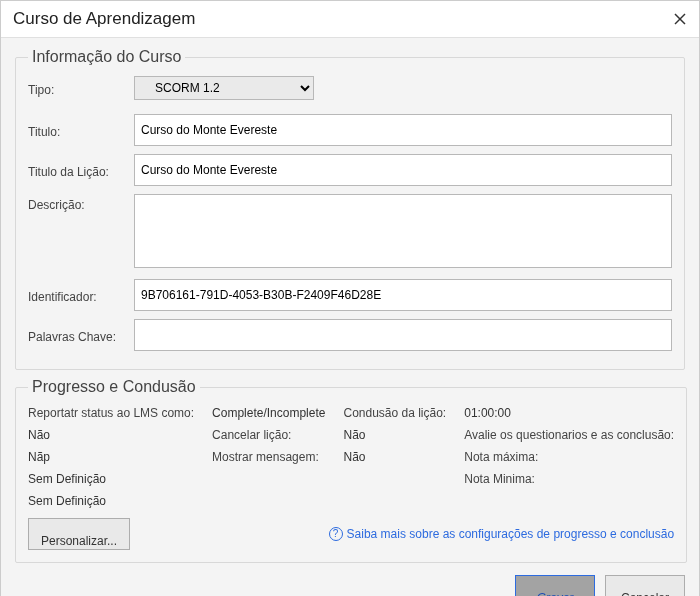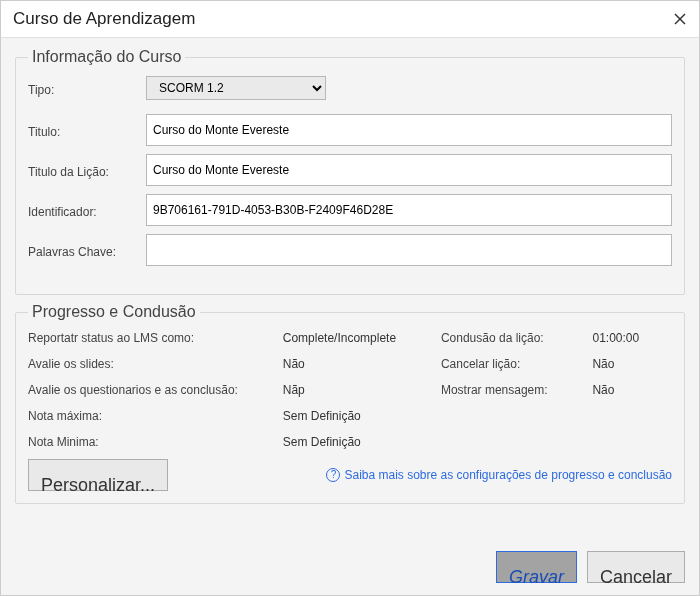--- a/index.html
+++ b/index.html
@@ -52,39 +52,39 @@
 }
 legend {
   font-size: 16px;
   color: #444;
   padding: 0 4px;
 }
 .row {
   display: flex;
   align-items: center;
   margin-bottom: 8px;
-  gap: 18px;
+  gap: 6px;
 }
 .row.top { align-items: flex-start; }
 .label {
   width: 100px;
   flex-shrink: 0;
   color: #444;
   padding-top: 4px;
 }
 .field {
   flex: 1;
 }
 select.ctrl {
   width: 180px;
   height: 24px;
   font-size: 12px;
   border: 1px solid #b8b8b8;
   background: #eaeaea;
-  padding: 2px 8px;
+  padding: 2px 16px;
 }
 input.ctrl {
   width: 100%;
   height: 32px;
   font-size: 12px;
   border: 1px solid #b8b8b8;
   background: #fff;
   padding: 2px 6px;
 }
 textarea.ctrl {
@@ -97,35 +97,34 @@
   padding: 4px 6px;
   resize: none;
   overflow-y: scroll;
 }
 .progress-grid {
   display: grid;
   grid-template-columns: auto auto auto auto;
   column-gap: 18px;
   row-gap: 8px;
   align-items: center;
-  gap: 12px;
 }
 .pg-label { color: #444; white-space: nowrap; }
 .pg-val { color: #333; white-space: nowrap; }
 .progress-footer {
   display: flex;
   align-items: center;
   justify-content: space-between;
   margin-top: 10px;
 }
 .btn {
   border: 1px solid #adadad;
   background: #e9e9e9;
   color: #333;
-  font-size: 18px;
+  font-size: 12px;
   padding: 15px 12px;
   min-width: 80px;
   height: 26px;
   cursor: pointer;
 }
 .btn.primary {
   border: 1.5px solid #2d6bdf;
   background: #a3a3a3;
   color: #1a4db3;
   font-style: italic;
@@ -196,46 +195,51 @@
         </div>
       </div>
 
       <div class="row">
         <div class="label">Titulo da Lição:</div>
         <div class="field">
           <input class="ctrl" type="text" value="Curso do Monte Evereste" style="">
         </div>
       </div>
 
+      <div class="row top">
+        <div class="label">Descrição:</div>
+        <div class="field">
+          <textarea class="ctrl" style=""></textarea>
+        </div>
+      </div>
 
       <div class="row">
         <div class="label">Identificador:</div>
         <div class="field">
           <input class="ctrl" type="text" value="9B706161-791D-4053-B30B-F2409F46D28E" style="">
         </div>
       </div>
 
-      <div class="row" style="margin-bottom:16px">
+      <div class="row" style="margin-bottom:6px">
         <div class="label">Palavras Chave:</div>
         <div class="field">
           <input class="ctrl" type="text" value="" style="">
         </div>
       </div>
     </fieldset>
 
     <fieldset>
       <legend>Progresso e Condusão</legend>
 
       <div class="progress-grid">
         <span class="pg-label">Reportatr status ao LMS como:</span>
         <span class="pg-val">Complete/Incomplete</span>
         <span class="pg-label">Condusão da lição:</span>
         <span class="pg-val">01:00:00</span>
 
-        <span class="pg-label">Avalie os slides:</span>
         <span class="pg-val">Não</span>
         <span class="pg-label">Cancelar lição:</span>
         <span class="pg-val">Não</span>
 
         <span class="pg-label">Avalie os questionarios e as conclusão:</span>
         <span class="pg-val">Nãp</span>
         <span class="pg-label">Mostrar mensagem:</span>
         <span class="pg-val">Não</span>
 
         <span class="pg-label">Nota máxima:</span>

